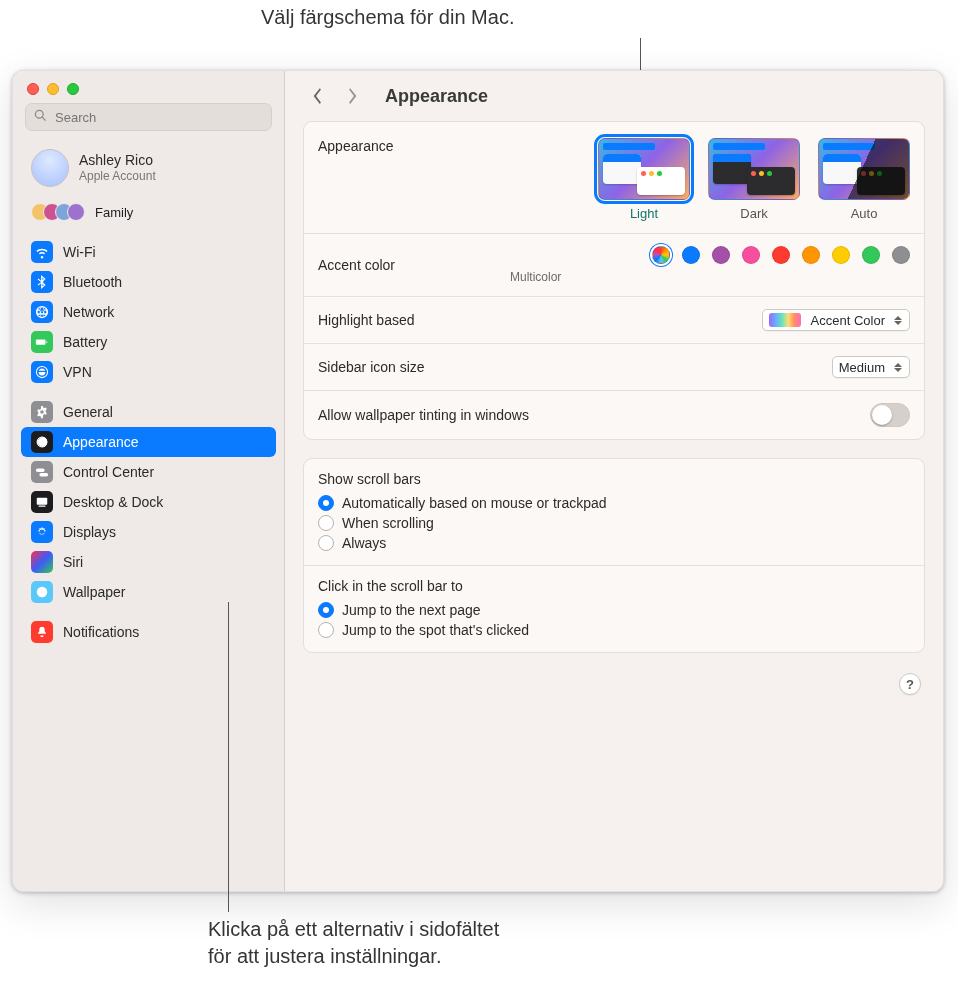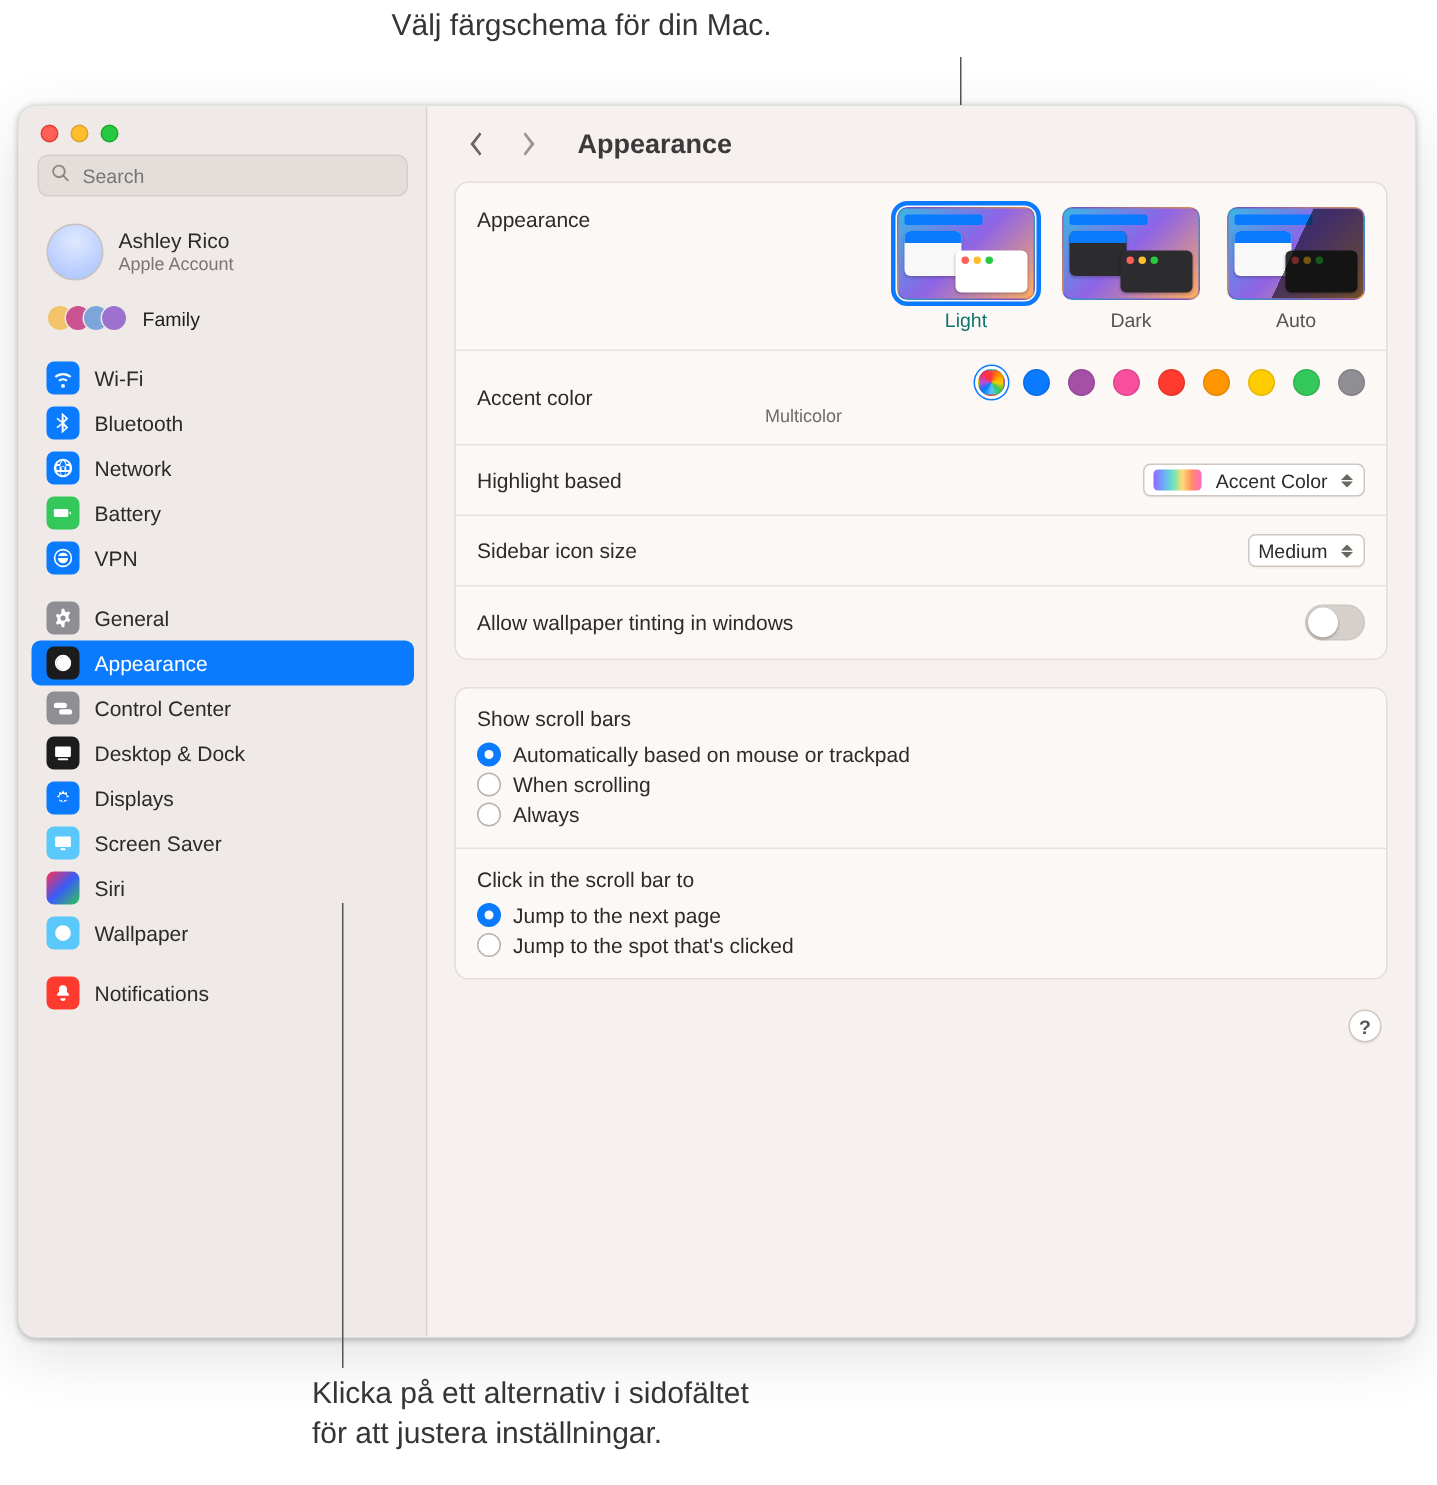--- a/index.html
+++ b/index.html
@@ -371,29 +371,20 @@
           </span>
         <span>Desktop &amp; Dock</span>
       </div>
       <div class="sb-item">
         <span class="sb-icon ic-disp">
             <svg viewBox="0 0 16 16">
               <path d="M8 2l1 2 2.2-.4-.4 2.2 2 1-2 1 .4 2.2L9 9.6l-1 2-1-2-2.2.4.4-2.2-2-1 2-1-.4-2.2L7 4l1-2zm0 3a3 3 0 100 6 3 3 0 000-6z"></path>
             </svg>
           </span>
         <span>Displays</span>
-      </div>
-      <div class="sb-item">
-        <span class="sb-icon ic-ss">
-            <svg viewBox="0 0 16 16">
-              <rect x="2" y="3" width="12" height="8" rx="1" fill="#fff"></rect>
-              <rect x="6" y="12" width="4" height="1.5" rx=".7" fill="#fff"></rect>
-            </svg>
-          </span>
-        <span>Screen Saver</span>
       </div>
       <div class="sb-item">
         <span class="sb-icon ic-siri"></span>
         <span>Siri</span>
       </div>
       <div class="sb-item">
         <span class="sb-icon ic-wall">
             <svg viewBox="0 0 16 16">
               <path d="M8 2a6 6 0 110 12 6 6 0 010-12zm-3 7l2-2 2 2 1-1 2 2v1H5v-2z" fill="#fff"></path>
             </svg>

